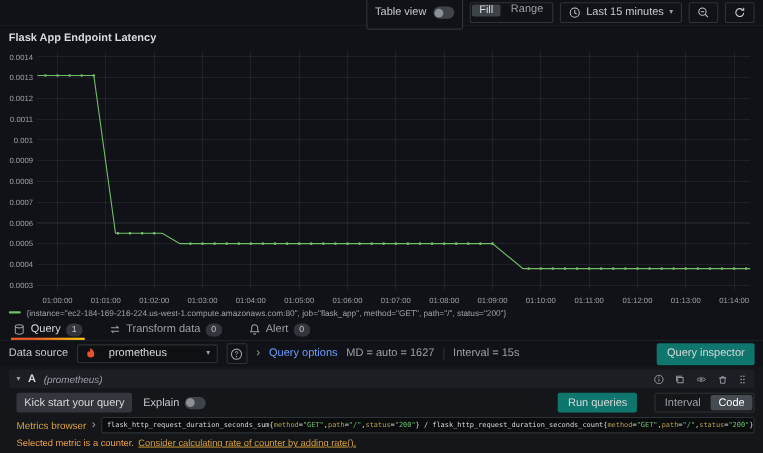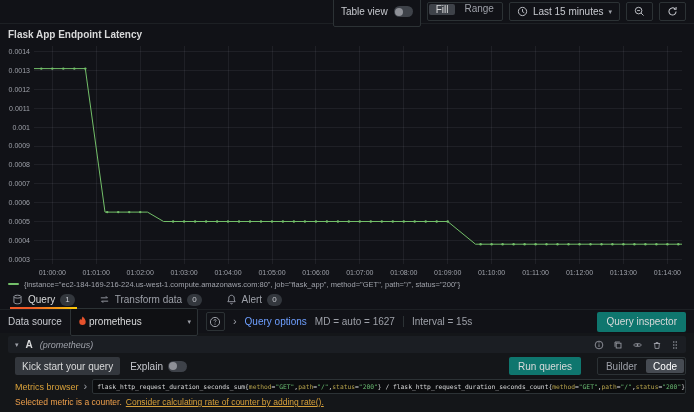--- a/index.html
+++ b/index.html
@@ -43,21 +43,21 @@
   .tab { display: flex; align-items: center; gap: 5px; position: relative; color: #9da0a8; padding: 0 2px; }
   .tab.active { color: #d8d9da; }
   .tab.active::after { content: ""; position: absolute; left: 0; right: 0; bottom: 0; height: 2px;
     background: linear-gradient(90deg, #f05a28 30%, #fbca0a 99%); }
   .badge { background: #33373d; color: #c7c9cf; border-radius: 8px; padding: 0 5px;
     font-size: 8px; line-height: 12px; height: 12px; }
 
   
   .ds-row { height: 23px; display: flex; align-items: center; gap: 8px; padding: 0 8px; background: #111217; }
   .ds-label { color: #c7c9cf; }
-  .ds-select { display: flex; align-items: center; gap: 1px; width: 128px; height: 28px;
+  .ds-select { display: flex; align-items: center; gap: 11px; width: 128px; height: 17px;
     background: #0f1013; border: 1px solid #2c3235; border-radius: 2px; padding: 0 6px; color: #d8d9da; }
   .ds-select .caret { margin-left: auto; }
   .icon-sq { width: 19px; height: 19px; border: 1px solid #2c3235; border-radius: 2px;
     display: flex; align-items: center; justify-content: center; background: #111217; }
   .chev { color: #9da0a8; font-size: 11px; line-height: 1; }
   .qo-link { color: #6e9fff; }
   .qo-summary { color: #9da0a8; }
   .v-div { width: 1px; height: 11px; background: #2c3235; }
   .spacer { flex: 1; }
   .btn-secondary { display: flex; align-items: center; height: 20px; padding: 0 9px;
@@ -368,21 +368,21 @@
     <button class="btn-kick">Kick start your query</button>
     <span class="explain">
       <span>Explain</span>
       <span class="toggle">
           <span class="knob"></span>
         </span>
     </span>
     <span class="spacer"></span>
     <button class="btn-secondary" style="height:18px">Run queries</button>
     <div class="radio-group">
-      <span class="radio">Builder</span>
+      <span class="radio">Interval</span>
       <span class="radio active">Code</span>
     </div>
   </div>
 
   <div class="code-row">
     <span class="mb-label" id="mb-label" style="color: rgb(216, 161, 58);">Metrics browser</span>
     <span class="chev">›</span>
     <div class="code-box" id="query-code"><span class="tok-metric">flask_http_request_duration_seconds_sum</span><span class="tok-punct">{</span><span class="tok-label">method</span><span class="tok-punct">=</span><span class="tok-string">"GET"</span><span class="tok-punct">,</span><span class="tok-label">path</span><span class="tok-punct">=</span><span class="tok-string">"/"</span><span class="tok-punct">,</span><span class="tok-label">status</span><span class="tok-punct">=</span><span class="tok-string">"200"</span><span class="tok-punct">} / </span><span class="tok-metric">flask_http_request_duration_seconds_count</span><span class="tok-punct">{</span><span class="tok-label">method</span><span class="tok-punct">=</span><span class="tok-string">"GET"</span><span class="tok-punct">,</span><span class="tok-label">path</span><span class="tok-punct">=</span><span class="tok-string">"/"</span><span class="tok-punct">,</span><span class="tok-label">status</span><span class="tok-punct">=</span><span class="tok-string">"200"</span><span class="tok-punct">}</span></div>
   </div>
 

